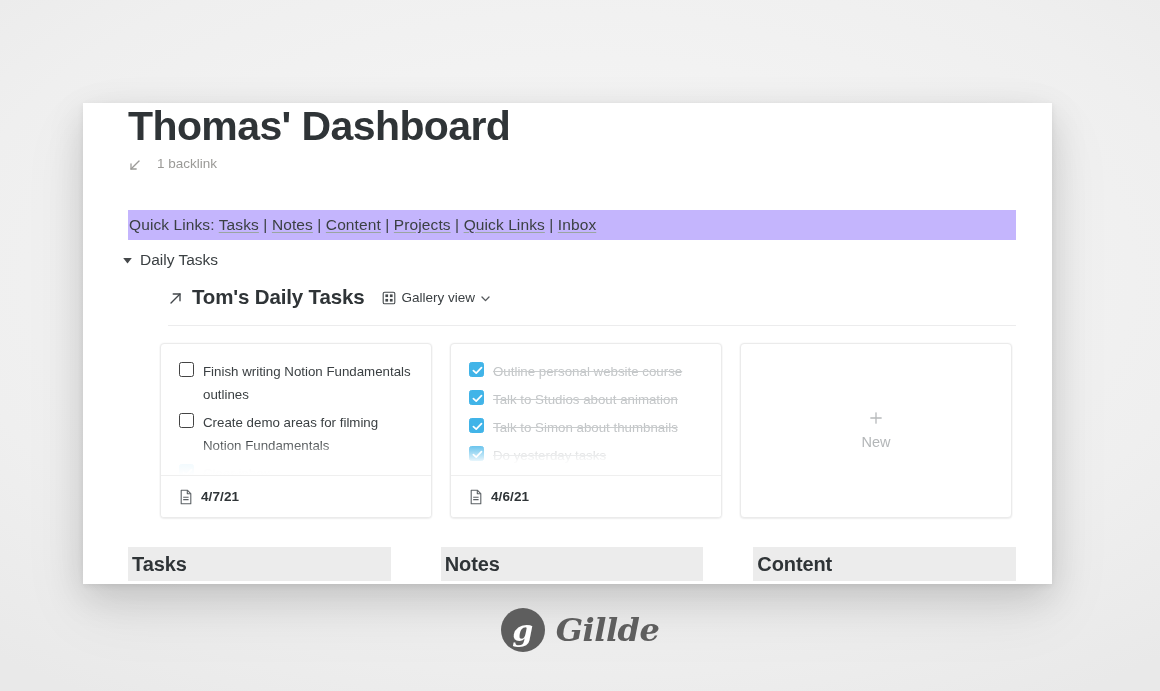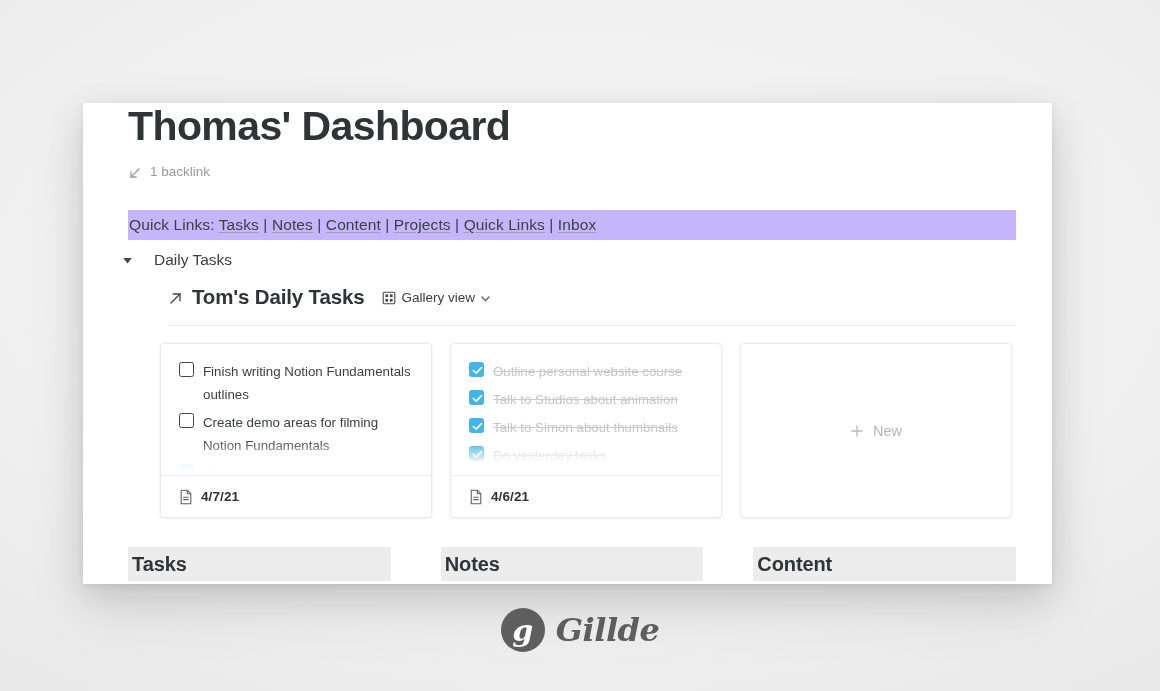--- a/index.html
+++ b/index.html
@@ -59,25 +59,24 @@
     white-space: nowrap;
   }
 
   
   .backlink {
     position: absolute;
     left: 45px;
     top: 52px;
     display: flex;
     align-items: center;
-    gap: 9px;
+    gap: 16px;
     color: #9b9a97;
     font-size: 13.5px;
     line-height: 18px;
-    margin-top: 8px;
   }
   .backlink .bl-icon {
     display: inline-block;
     width: 13px;
     height: 13px;
     position: relative;
     top: 1px;
   }
   .backlink .bl-icon svg { display:block; }
 
@@ -110,21 +109,21 @@
   }
   .ql-sep { color: #3b4043; }
 
   
   .toggle-row {
     position: absolute;
     left: 38px;
     top: 147px;
     display: flex;
     align-items: center;
-    gap: 20px;
+    gap: 6px;
   }
   .toggle-arrow {
     width: 13px;
     height: 13px;
     display: inline-flex;
     align-items: center;
     justify-content: center;
     color: #45484a;
     cursor: pointer;
   }
@@ -295,21 +294,21 @@
   .card-date {
     font-size: 13.5px;
     font-weight: bold;
     color: #2f3437;
     letter-spacing: 0.1px;
   }
 
   .card.new-card {
     align-items: center;
     justify-content: center;
-    flex-direction: row;
+    flex-direction: column;
     gap: 9px;
     background: #fff;
   }
   .new-plus {
     width: 14px; height: 14px;
     color: #b6b9bb;
     display:inline-flex; align-items:center; justify-content:center;
   }
   .new-plus svg { display:block; }
   .new-label {

